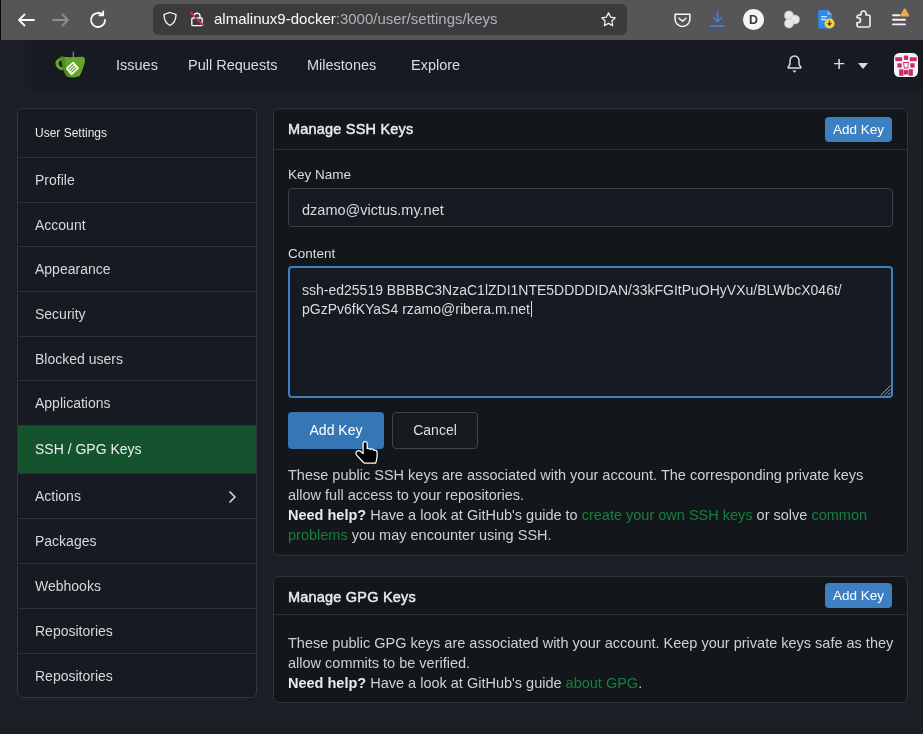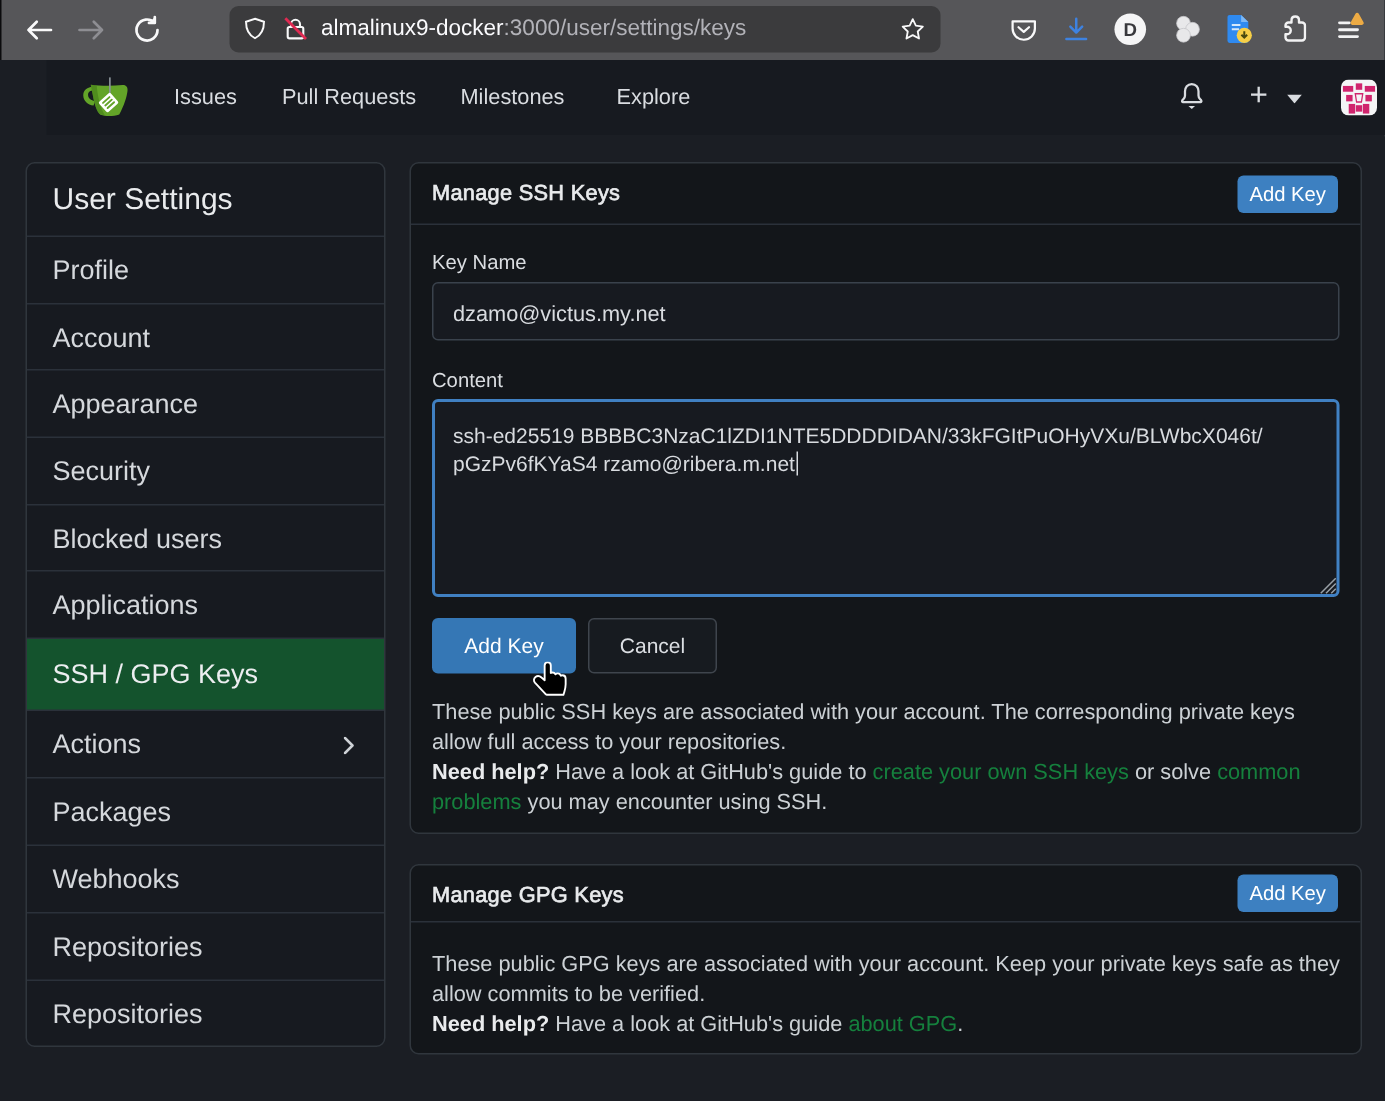--- a/index.html
+++ b/index.html
@@ -15,22 +15,22 @@
 
 #navbar { position:absolute; left:0; top:40px; width:923px; height:51px; background:#171a20; border-bottom:1px solid #3a434d; box-sizing:border-box;margin-left:31px; }
 .navlink { position:absolute; top:0; height:50px; line-height:50px; color:#d9dce0; font-size:14.5px; }
 
 
 #page { position:absolute; left:0; top:90px; width:923px; height:644px; background:#1b1e24; }
 .card { position:absolute; background:#13161a; border:1px solid #30363d; border-radius:6px; }
 
 
 #sidebar { left:17px; top:18px; width:240px; height:590px; background:#171a20; }
-.sb-header { height:49px; line-height:49px; padding-left:17px; font-size:20px; font-weight:500; color:#e9ebed; border-bottom:1px solid #2b313a; }
-.sb-item { height:45px; line-height:44px; padding-left:17px; font-size:18px; color:#d5d8dc; border-bottom:1px solid #2b313a; position:relative; }
+.sb-header { height:49px; line-height:49px; padding-left:17px; font-size:12px; font-weight:500; color:#e9ebed; border-bottom:1px solid #2b313a; }
+.sb-item { height:45px; line-height:44px; padding-left:17px; font-size:14px; color:#d5d8dc; border-bottom:1px solid #2b313a; position:relative; }
 .sb-item:last-child { border-bottom:none; }
 .sb-item.sel { background:#14532d; color:#eceef0; }
 .sb-item .chev { position:absolute; right:20px; top:17px; width:7px; height:12px; }
 
 
 #panel1 { left:273px; top:18px; width:635px; height:448px; }
 #panel2 { left:273px; top:486px; width:635px; height:127px; }
 .p-header { position:relative; height:41px; border-bottom:1px solid #2b313a;text-align:center; }
 .p-title { position:absolute; left:14px; top:12px; font-size:14.5px; font-weight:normal; -webkit-text-stroke:0.45px #e9ebed; color:#e9ebed; letter-spacing:0.2px; }
 .btn-small { position:absolute; right:15px; top:8px; height:25px; padding:0 8px; line-height:25px; background:#3d80c1; color:#fff; font-size:13.5px; border-radius:4px; }

